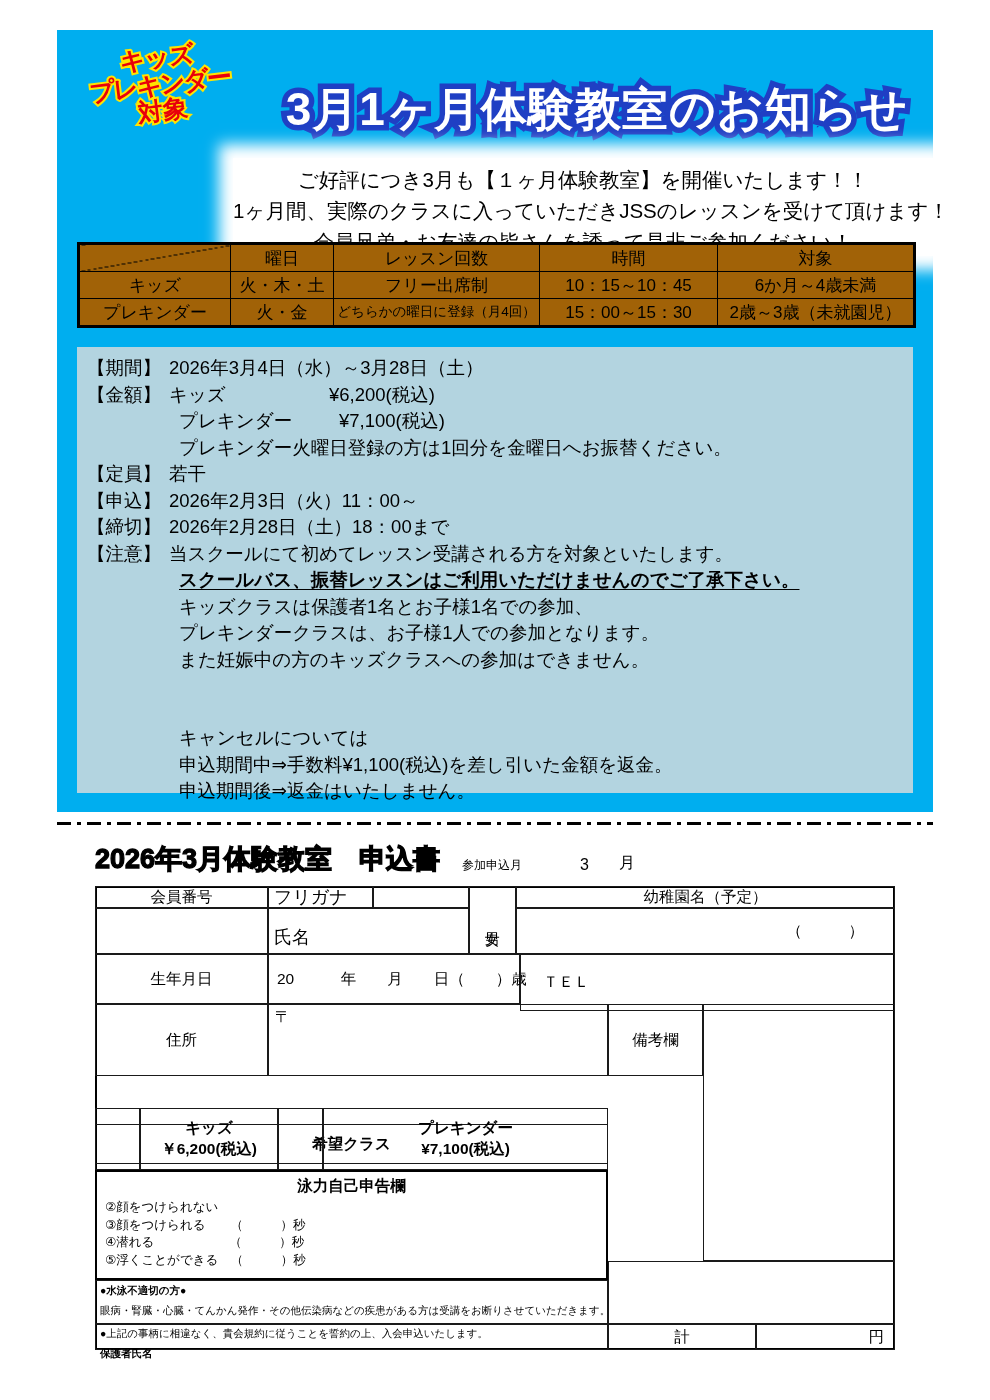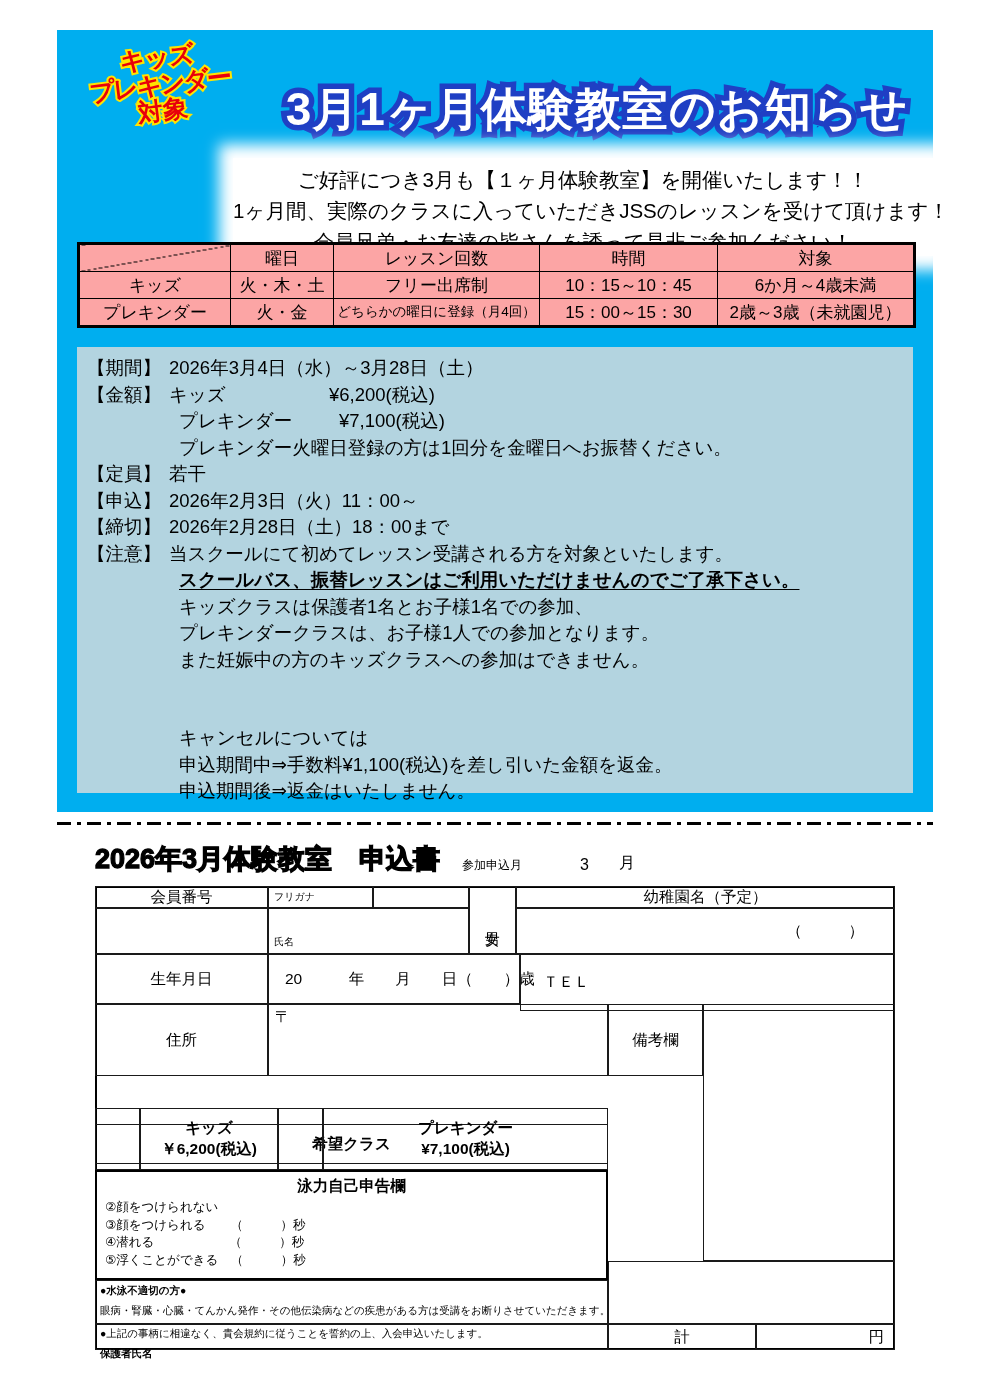--- a/index.html
+++ b/index.html
@@ -46,21 +46,21 @@
   }
   #introbox .ln{
     text-align:center;font-size:20.5px;line-height:31px;color:#000;
     white-space:nowrap;
   }
   #introbox .ln:first-child{padding-top:6px;}
 
   
   #sched{
     position:absolute;left:20px;top:212px;width:836px;
-    border-collapse:collapse;background:#fca5a5;
+    border-collapse:collapse;background:#a16207;
     border:3px solid #000;
     table-layout:fixed;
   }
   #sched td{
     border:1.5px solid #000;
     text-align:center;font-size:17px;height:24px;padding:1px 2px;
     white-space:nowrap;overflow:hidden;
   }
   #sched td.small{font-size:13.5px;}
   #sched .corner{position:relative;background:
@@ -109,21 +109,21 @@
 
   #form{
     position:absolute;left:95px;top:886px;width:800px;height:464px;
   }
   #form .bx{position:absolute;box-sizing:border-box;}
   .t1{border:1.2px solid #1a1a1a;}
   .t2{border:2.4px solid #000;}
   .cellc{display:flex;align-items:center;justify-content:center;}
   .celll{display:flex;align-items:center;}
   .lab{font-size:15.5px;white-space:nowrap;}
-  .labsm{font-size:10px;white-space:nowrap;}
+  .labsm{font-size:18px;white-space:nowrap;}
   .labb{font-size:15.5px;font-weight:bold;white-space:nowrap;}
   .vert{
     writing-mode:vertical-rl;text-orientation:upright;
     font-size:15px;line-height:1.02;letter-spacing:0px;
   }
   .dashV{
     position:absolute;width:0;border-left:1.4px dashed #333;
   }
   .tiny{font-size:10.5px;white-space:nowrap;}
   .tinyb{font-size:10.5px;font-weight:bold;white-space:nowrap;}
@@ -257,21 +257,21 @@
   <div class="bx t1 celll" style="left:173px;top:22px;width:201px;height:46px;padding-left:5px;align-items:flex-end;padding-bottom:4px;">
     <span class="labsm">氏名</span>
   </div>
   <div class="bx t1 celll" style="left:421px;top:22px;width:379px;height:46px;justify-content:flex-end;padding-right:30px;">
     <span class="lab">（　　　）</span>
   </div>
 
   <div class="bx t1 cellc" style="left:0;top:68px;width:173px;height:50px;">
     <span class="lab">生年月日</span>
   </div>
-  <div class="bx t1 celll" style="left:173px;top:68px;width:252px;height:50px;padding-left:16px;">
+  <div class="bx t1 celll" style="left:173px;top:68px;width:252px;height:50px;padding-left:8px;">
     <span class="lab">20　　　年　　月　　日（　　）歳</span>
   </div>
   <div class="bx t1 celll" style="left:425px;top:68px;width:375px;height:57px;padding-left:22px;">
     <span class="lab">ＴＥＬ</span>
   </div>
 
   <div class="bx t1 cellc" style="left:0;top:118px;width:173px;height:72px;">
     <span class="lab">住所</span>
   </div>
   <div class="bx t1 celll" style="left:173px;top:118px;width:340px;height:72px;padding-left:6px;align-items:flex-start;padding-top:2px;">

